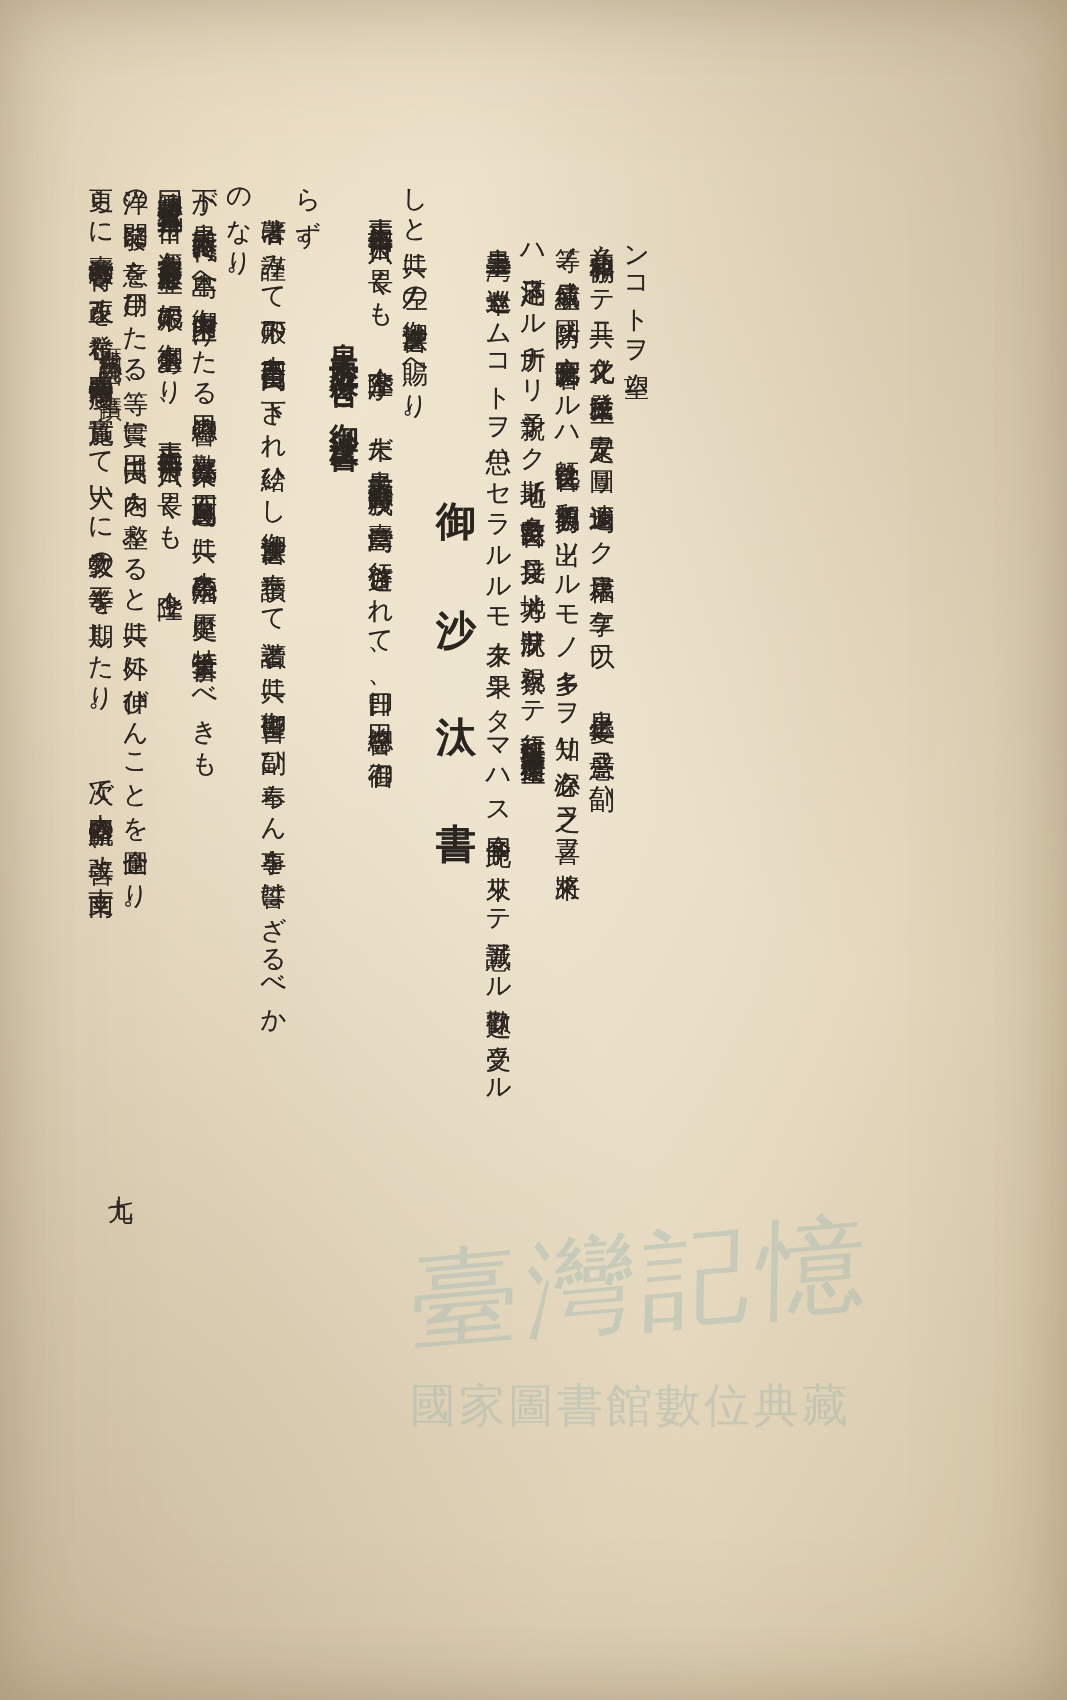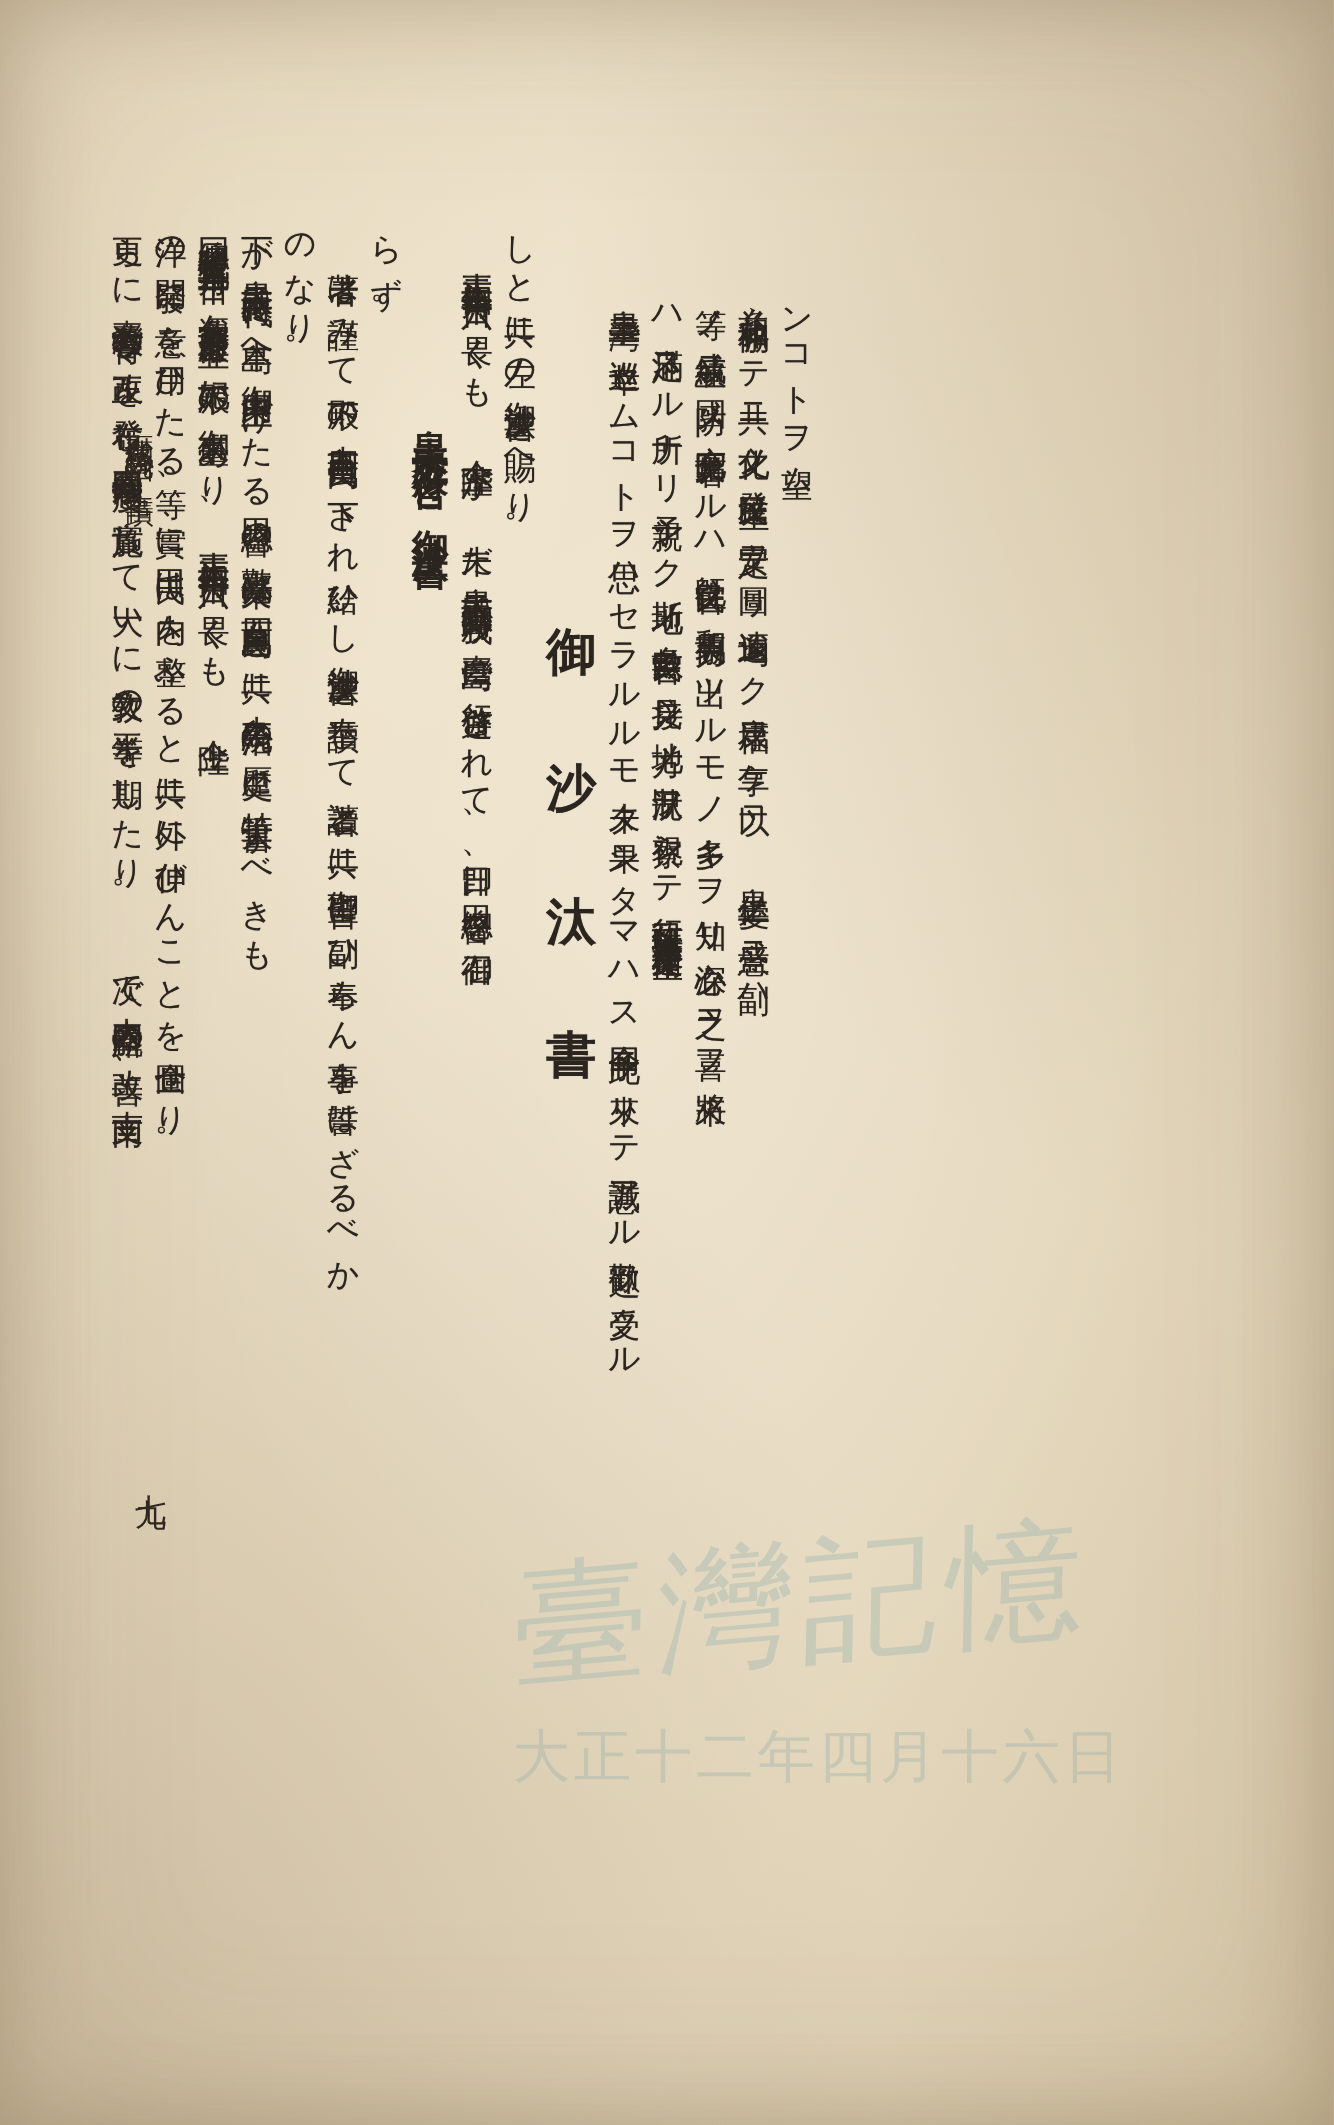--- a/index.html
+++ b/index.html
@@ -170,17 +170,17 @@
     <div class="col indent2">等ノ成績並ニ國防ノ充實昭著ナルハ旣往官民ノ和衷協力ニ出ツルモノ多キヲ知リ心深ク之ヲ喜フ將來</div>
     <div class="col indent2">益々相和協シテ共ニ文化ノ發達民生ノ安定ヲ圖リ遠邇均シク康福ヲ享ケ以テ 皇上仁愛ノ盛意ニ副ハ</div>
     <div class="col indent2">ンコトヲ望ム</div>
   </div>
 
   <div class="running-head">歴代總督統治の事蹟</div>
   <div class="folio">七九</div>
 
   <div class="watermark">
     <div class="wm-cjk">臺灣記憶</div>
-    <div class="wm-sub">大正十二年四月十六日</div>
+    <div class="wm-sub">國家圖書館數位典藏</div>
   </div>
 
   <div class="edge-shadow"></div>
 </div>
 
 </body></html>

